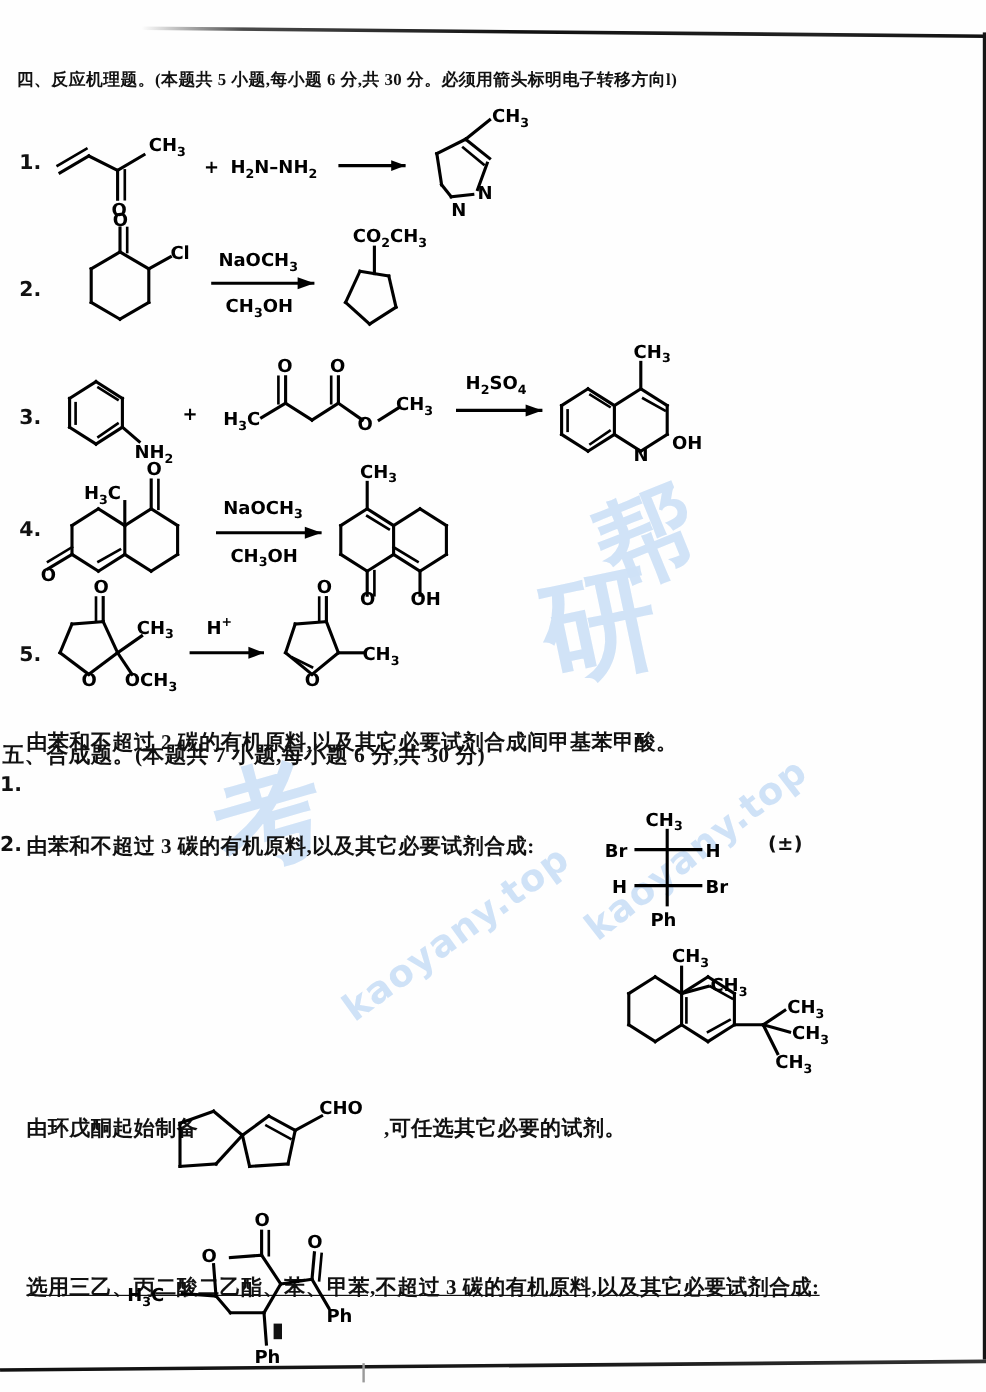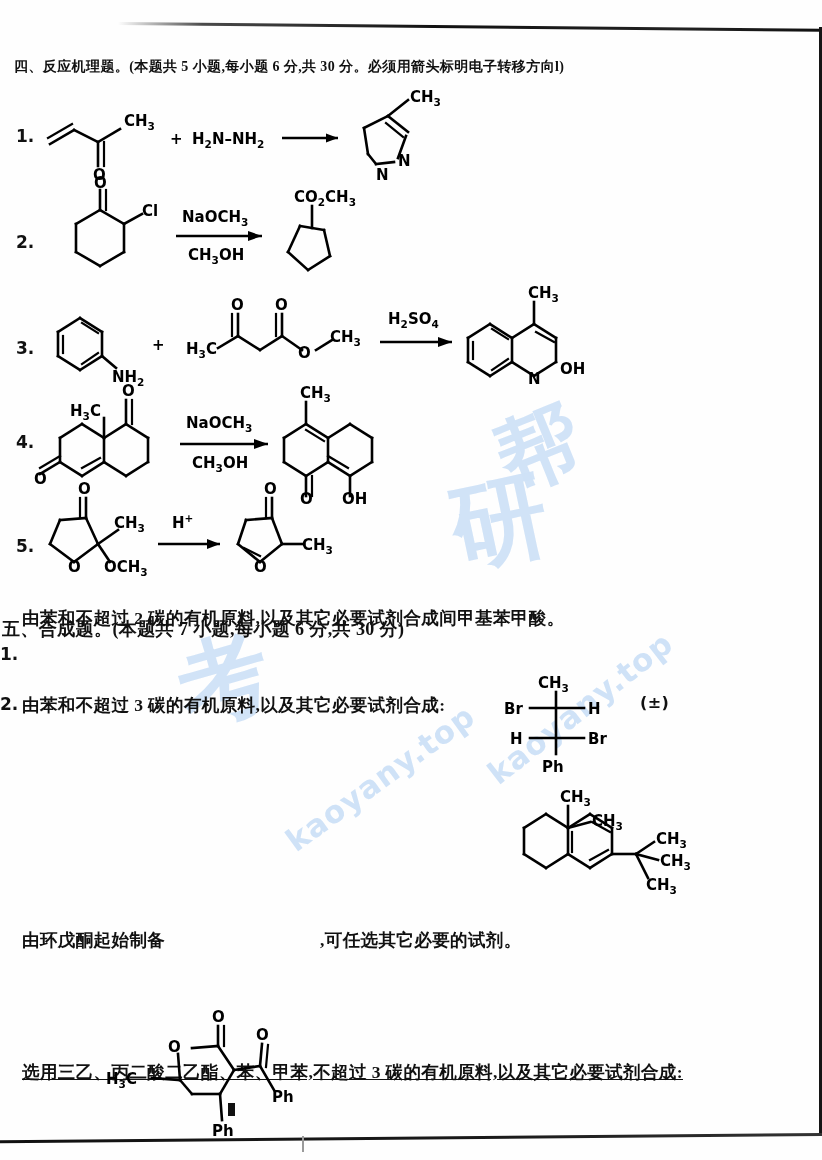--- a/index.html
+++ b/index.html
@@ -327,20 +327,38 @@
       <text class="at" x="148" y="62">CH<tspan class="sub" dy="4">3</tspan></text>
       <path class="bond" d="M128,72 L150,78"></path>
       <text class="at" x="152" y="84">CH<tspan class="sub" dy="4">3</tspan></text>
       <path class="bond" d="M128,72 L140,96"></path>
       <text class="at" x="138" y="108">CH<tspan class="sub" dy="4">3</tspan></text>
     </svg>
   </div>
 
   <div class="qnum" style="left:0px;top:932px;"></div>
   <div class="line cn" style="left:22px;top:928px;">由环戊酮起始制备</div>
+  <div class="struct" style="left:146px;top:910px;">
+    <svg width="170" height="70" viewBox="0 0 170 70">
+
+      <path class="bond" d="M4,26 L4,62"></path>
+      <path class="bond" d="M4,26 L32,16"></path>
+      <path class="bond" d="M32,16 L56,36"></path>
+      <path class="bond" d="M56,36 L34,60"></path>
+      <path class="bond" d="M34,60 L4,62"></path>
+      <path class="bond" d="M56,36 L78,20"></path>
+      <path class="bond" d="M78,20 L100,32"></path>
+      <path class="bond-t" d="M76,28 L96,39"></path>
+      <path class="bond" d="M100,32 L94,60"></path>
+      <path class="bond" d="M94,60 L62,62"></path>
+      <path class="bond" d="M62,62 L56,36"></path>
+      <path class="bond" d="M100,32 L122,20"></path>
+      <text class="at" x="120" y="18">CHO</text>
+    </svg>
+  </div>
   <div class="line cn" style="left:320px;top:928px;">,可任选其它必要的试剂。</div>
 
   <div class="qnum" style="left:0px;top:1012px;"></div>
   <div class="line cn" style="left:22px;top:1060px;text-decoration:underline;">选用三乙、丙二酸二乙酯、苯、甲苯,不超过 3 碳的有机原料,以及其它必要试剂合成:</div>
   <div class="struct" style="left:98px;top:1032px;">
     <svg width="260" height="120" viewBox="0 0 260 120">
 
       <text class="at" x="8" y="52">H<tspan class="sub" dy="4">3</tspan><tspan dy="-4">C</tspan></text>
       <path class="bond" d="M54,46 L82,48"></path>
       <path class="bond" d="M82,48 L80,22"></path>

